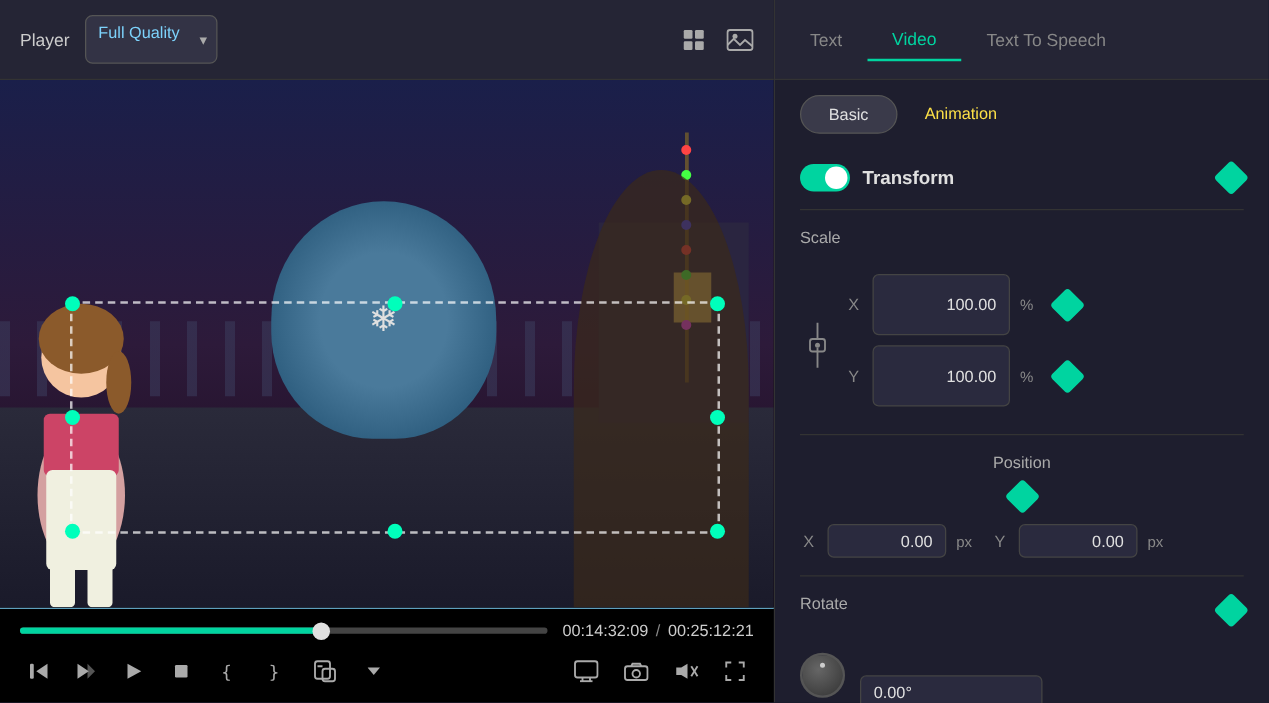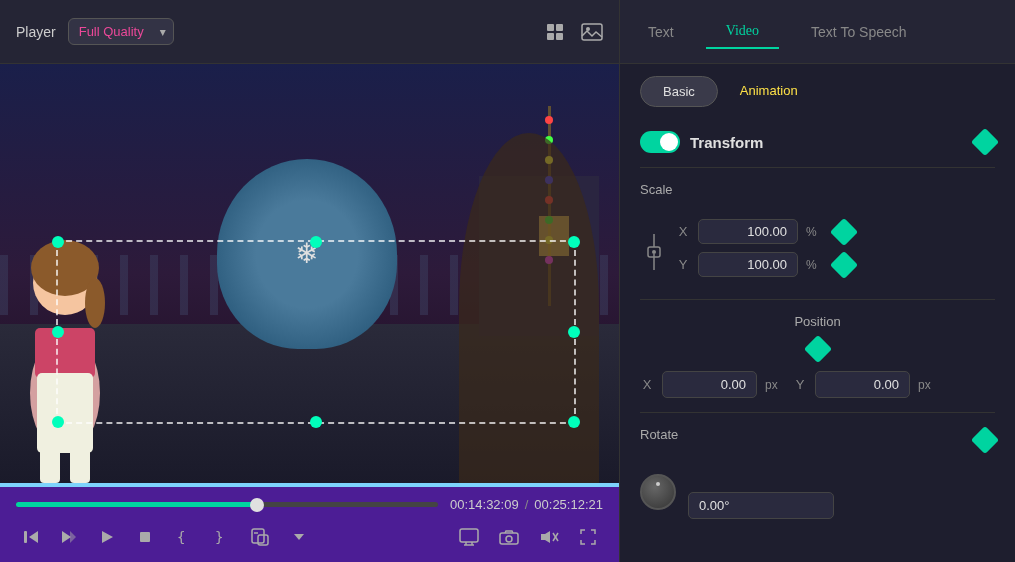--- a/index.html
+++ b/index.html
@@ -35,22 +35,22 @@
     .player-label {
       font-size: 14px;
       color: #ccc;
       font-weight: 500;
     }
 
     .quality-select {
       background: #333345;
       border: 1px solid #555;
       border-radius: 6px;
-      color: #ec4899;
-      padding: 5px 28px 5px 10px;
+      color: #7dd3fc;
+      padding: 5px 28px 17px 10px;
       font-size: 13px;
       appearance: none;
       -webkit-appearance: none;
       cursor: pointer;
       position: relative;
     }
 
     .select-wrapper {
       position: relative;
       display: flex;
@@ -245,23 +245,23 @@
         -3px 3px 0 #8b4500,
         3px 3px 0 #8b4500,
         0 0 20px rgba(245, 184, 0, 0.5);
       letter-spacing: 2px;
       white-space: nowrap;
       font-style: italic;
     }
 
     
     .playback-section {
-      background: #4c1d95;
+      background: #000000;
       padding: 10px 16px;
-      border-top: 4px solid #7dd3fc;
+      border-top: 1px solid #7dd3fc;
     }
 
     .progress-bar-container {
       display: flex;
       align-items: center;
       gap: 12px;
       margin-bottom: 10px;
     }
 
     .progress-track {
@@ -335,38 +335,37 @@
     }
 
     
     .tabs-header {
       height: 64px;
       display: flex;
       align-items: center;
       background: #252535;
       border-bottom: 1px solid #333;
       padding: 0 8px;
-      gap: 12px;
+      gap: 0;
     }
 
     .tab-item {
       padding: 8px 20px;
       font-size: 14px;
       color: #888;
       cursor: pointer;
       border-radius: 6px;
       transition: color 0.2s;
       white-space: nowrap;
     }
 
     .tab-item.active {
       color: #00d4a0;
       border-bottom: 2px solid #00d4a0;
       border-radius: 0;
-      font-family: Liberation Serif, serif;
     }
 
     
     .sub-tabs {
       display: flex;
       gap: 0;
       padding: 12px 20px 0;
     }
 
     .sub-tab {
@@ -464,23 +463,23 @@
       color: #888;
       width: 14px;
       text-align: center;
     }
 
     .number-input {
       background: #2a2a3e;
       border: 1px solid #444;
       border-radius: 5px;
       color: #e0e0e0;
-      padding: 4px 10px;
+      padding: 16px 10px;
       font-size: 13px;
-      width: 100px;
+      width: 110px;
       text-align: right;
     }
 
     .unit-label {
       font-size: 12px;
       color: #888;
       width: 20px;
     }
 
     .scale-fields {

